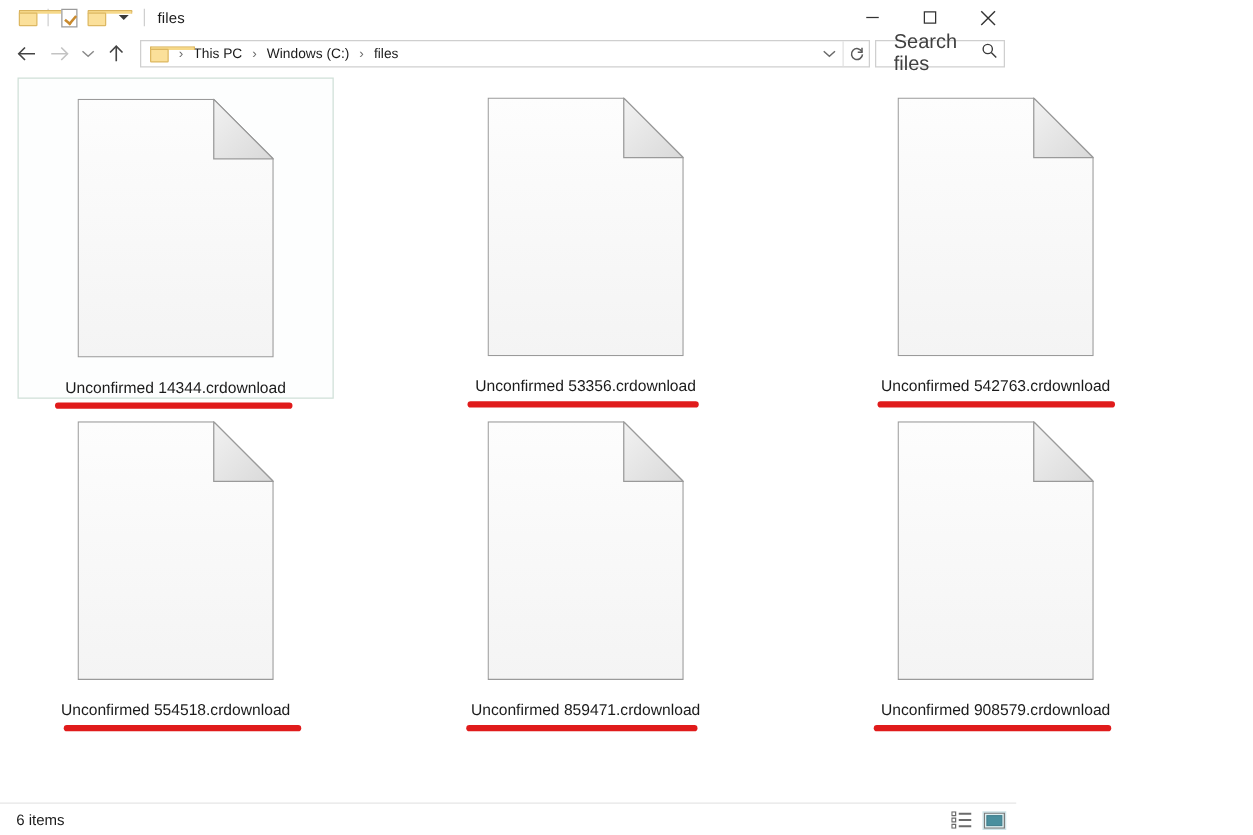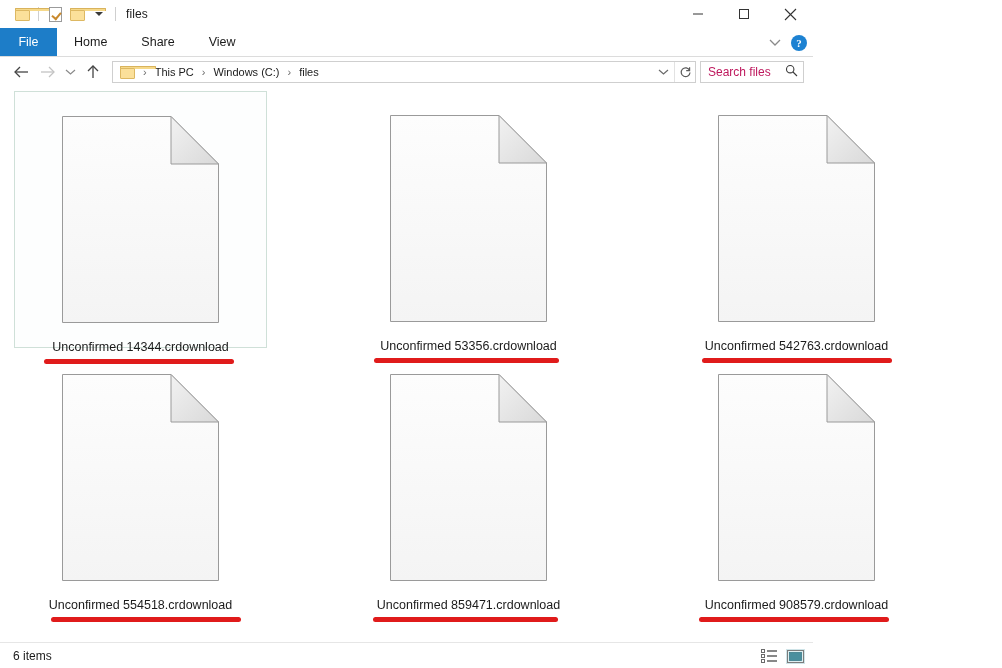--- a/index.html
+++ b/index.html
@@ -133,38 +133,38 @@
   .addr-ico {
     width: 21px; height: 20px; display: flex; align-items: center; justify-content: center;
     color: #4a4a4a;
   }
   .addr-ico.bordered { border-left: 1px solid #e2e2e2; }
   .searchbox {
     width: 104px; height: 22px; border: 1px solid #cfcfcf; background: #fff;
     display: flex; align-items: center; justify-content: space-between;
     padding: 0 5px 0 7px; margin-right: 1px;
   }
-  .search-ph { font-size: 12px; color: #be185d; }
+  .search-ph { font-size: 16px; color: #404040; margin-left: 7px; }
 
   
   .content {
     flex: 1; position: relative; background: #ffffff;
     padding: 4px 0 0 0;
   }
   .grid {
     display: grid;
     grid-template-columns: 255px 73px 255px 73px 255px;
     grid-template-rows: 259px 259px;
     padding-left: 14px;
   }
   .cell { position: relative; }
   .tile {
     width: 253px; height: 257px;
     display: flex; flex-direction: column; align-items: center;
-    padding-top: 24px;
+    padding-top: 16px;
     position: relative;
   }
   .tile.selected {
     border: 1px solid #cfe0d8;
     background: #fdfefe;
   }
   .doc-icon {
     width: 157px; height: 207px; position: relative;
   }
   .doc-icon svg { display: block; }
@@ -241,34 +241,20 @@
       </div>
       <div class="winbtn">
         <svg width="13" height="13" viewBox="0 0 13 13">
             <line x1="1" y1="1" x2="12" y2="12" stroke="#333" stroke-width="1.1"></line>
             <line x1="12" y1="1" x2="1" y2="12" stroke="#333" stroke-width="1.1"></line>
           </svg>
       </div>
     </div>
   </div>
 
-  <div class="ribbon">
-    <div class="tab-file">File</div>
-    <div class="tab">Home</div>
-    <div class="tab">Share</div>
-    <div class="tab">View</div>
-    <div class="ribbon-right">
-      <span class="ribbon-chev">
-        <svg width="12" height="9" viewBox="0 0 12 9">
-            <polyline points="1,2 6,7 11,2" fill="none" stroke="#8a8a8a" stroke-width="1.3"></polyline>
-          </svg>
-      </span>
-      <span class="help-ico">?</span>
-    </div>
-  </div>
 
   <div class="navbar">
     <div class="nav-btn">
       <svg width="17" height="14" viewBox="0 0 17 14">
           <line x1="2" y1="7" x2="15" y2="7" stroke="#444" stroke-width="1.3"></line>
           <polyline points="7,2 2,7 7,12" fill="none" stroke="#444" stroke-width="1.3"></polyline>
         </svg>
     </div>
     <div class="nav-btn">
       <svg width="17" height="14" viewBox="0 0 17 14">

